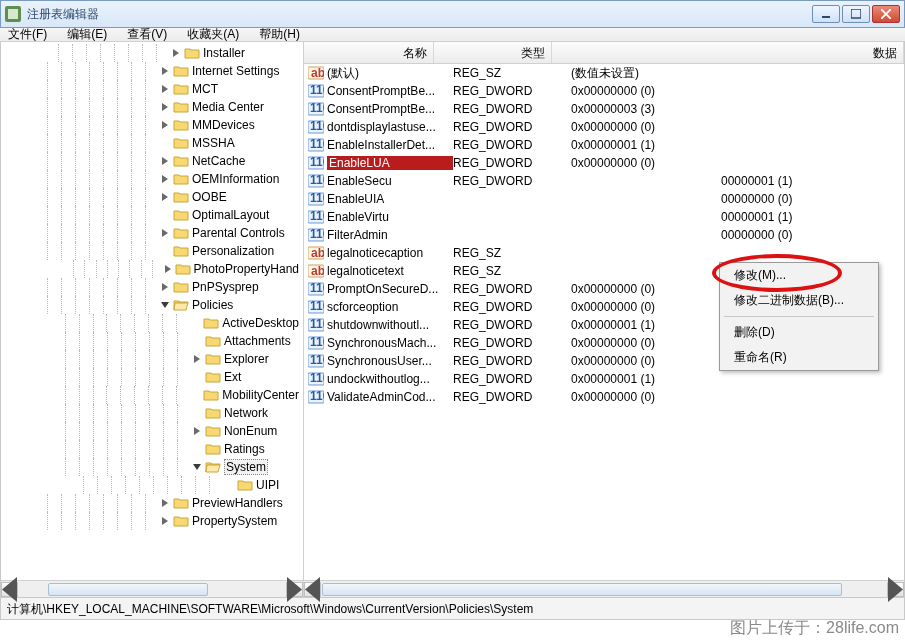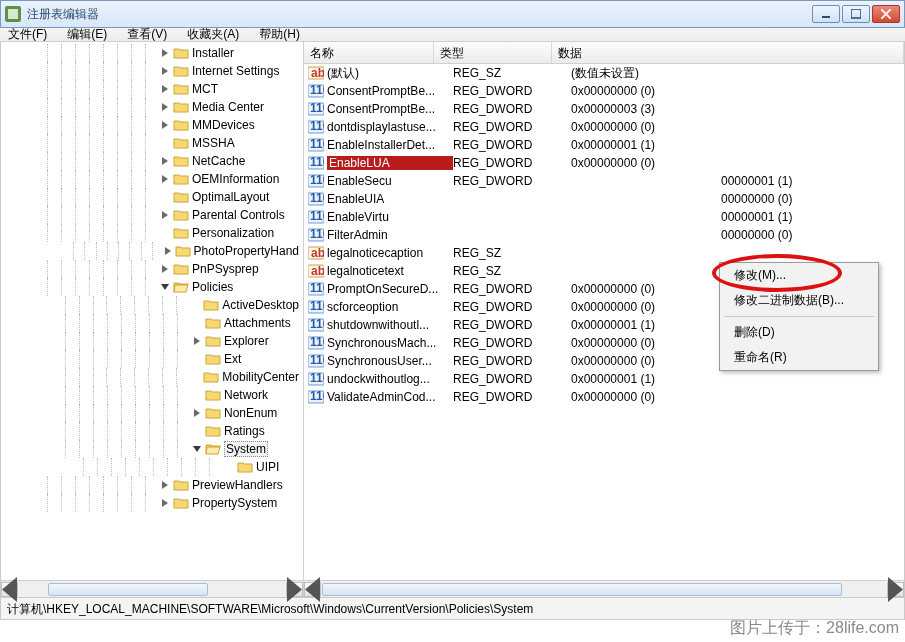--- a/index.html
+++ b/index.html
@@ -24,21 +24,21 @@
 .ind { display: inline-block; width: 14px; border-left: 1px dotted #b8b8b8; height: 18px; }
 .tw { width: 12px; height: 12px; display: inline-flex; align-items: center; justify-content: center; margin-right: 2px; cursor: pointer; color: #555; }
 .tw svg { width: 8px; height: 8px; }
 .fold { width: 16px; height: 14px; margin-right: 3px; }
 .fold svg { width: 16px; height: 14px; }
 .lbl { cursor: default; }
 .lbl.sel { background: #f2f2f2; border: 1px dotted #888; padding: 0 1px; }
 
 .listpane { flex: 1; display: flex; flex-direction: column; position: relative; }
 .cols { display: flex; height: 22px; background: linear-gradient(#fcfcfc,#ececec); border-bottom: 1px solid #d0d0d0; }
-.col { border-right: 1px solid #d8d8d8; padding: 3px 6px; cursor: pointer; }
+.col { border-right: 1px solid #d8d8d8; padding: 3px 6px; cursor: pointer; text-align: right; }
 .col.name { width: 130px; }
 .col.type { width: 118px; }
 .col.data { flex: 1; }
 .rows { flex: 1; overflow: hidden; }
 .row { display: flex; align-items: center; height: 18px; padding-left: 4px; }
 .vicon { width: 16px; height: 16px; margin-right: 3px; }
 .cname { width: 126px; overflow: hidden; text-overflow: ellipsis; white-space: nowrap; }
 .ctype { width: 118px; }
 .cdata { flex: 1; }
 .row.sel .vicon { outline: none; }
@@ -140,21 +140,21 @@
     <span class="menuitem">编辑(E)</span>
     <span class="menuitem">查看(V)</span>
     <span class="menuitem">收藏夹(A)</span>
     <span class="menuitem">帮助(H)</span>
   </div>
 
 <div class="body">
   <div class="treepane">
     <div class="treeinner">
         <div class="tree">
-          <div class="node" style="padding-left: 46px;">
+          <div class="node" style="padding-left: 46px; margin-left: 11px;">
             <span class="ind"></span>
             <span class="ind"></span>
             <span class="ind"></span>
             <span class="ind"></span>
             <span class="ind"></span>
             <span class="ind"></span>
             <span class="ind"></span>
             <span class="ind"></span>
             <span class="tw">
               <svg viewBox="0 0 8 8">
@@ -303,20 +303,41 @@
               <svg viewBox="0 0 8 8">
                 <use href="#tri-r"></use>
               </svg>
             </span>
             <span class="fold">
               <svg viewBox="0 0 16 14">
                 <use href="#folder"></use>
               </svg>
             </span>
             <span class="lbl">OEMInformation</span>
+          </div>
+          <div class="node" style="padding-left: 46px;">
+            <span class="ind"></span>
+            <span class="ind"></span>
+            <span class="ind"></span>
+            <span class="ind"></span>
+            <span class="ind"></span>
+            <span class="ind"></span>
+            <span class="ind"></span>
+            <span class="ind"></span>
+            <span class="tw">
+              <svg viewBox="0 0 8 8">
+                <use href="#tri-r"></use>
+              </svg>
+            </span>
+            <span class="fold">
+              <svg viewBox="0 0 16 14">
+                <use href="#folder"></use>
+              </svg>
+            </span>
+            <span class="lbl">OOBE</span>
           </div>
           <div class="node" style="padding-left: 46px;">
             <span class="ind"></span>
             <span class="ind"></span>
             <span class="ind"></span>
             <span class="ind"></span>
             <span class="ind"></span>
             <span class="ind"></span>
             <span class="ind"></span>
             <span class="ind"></span>

